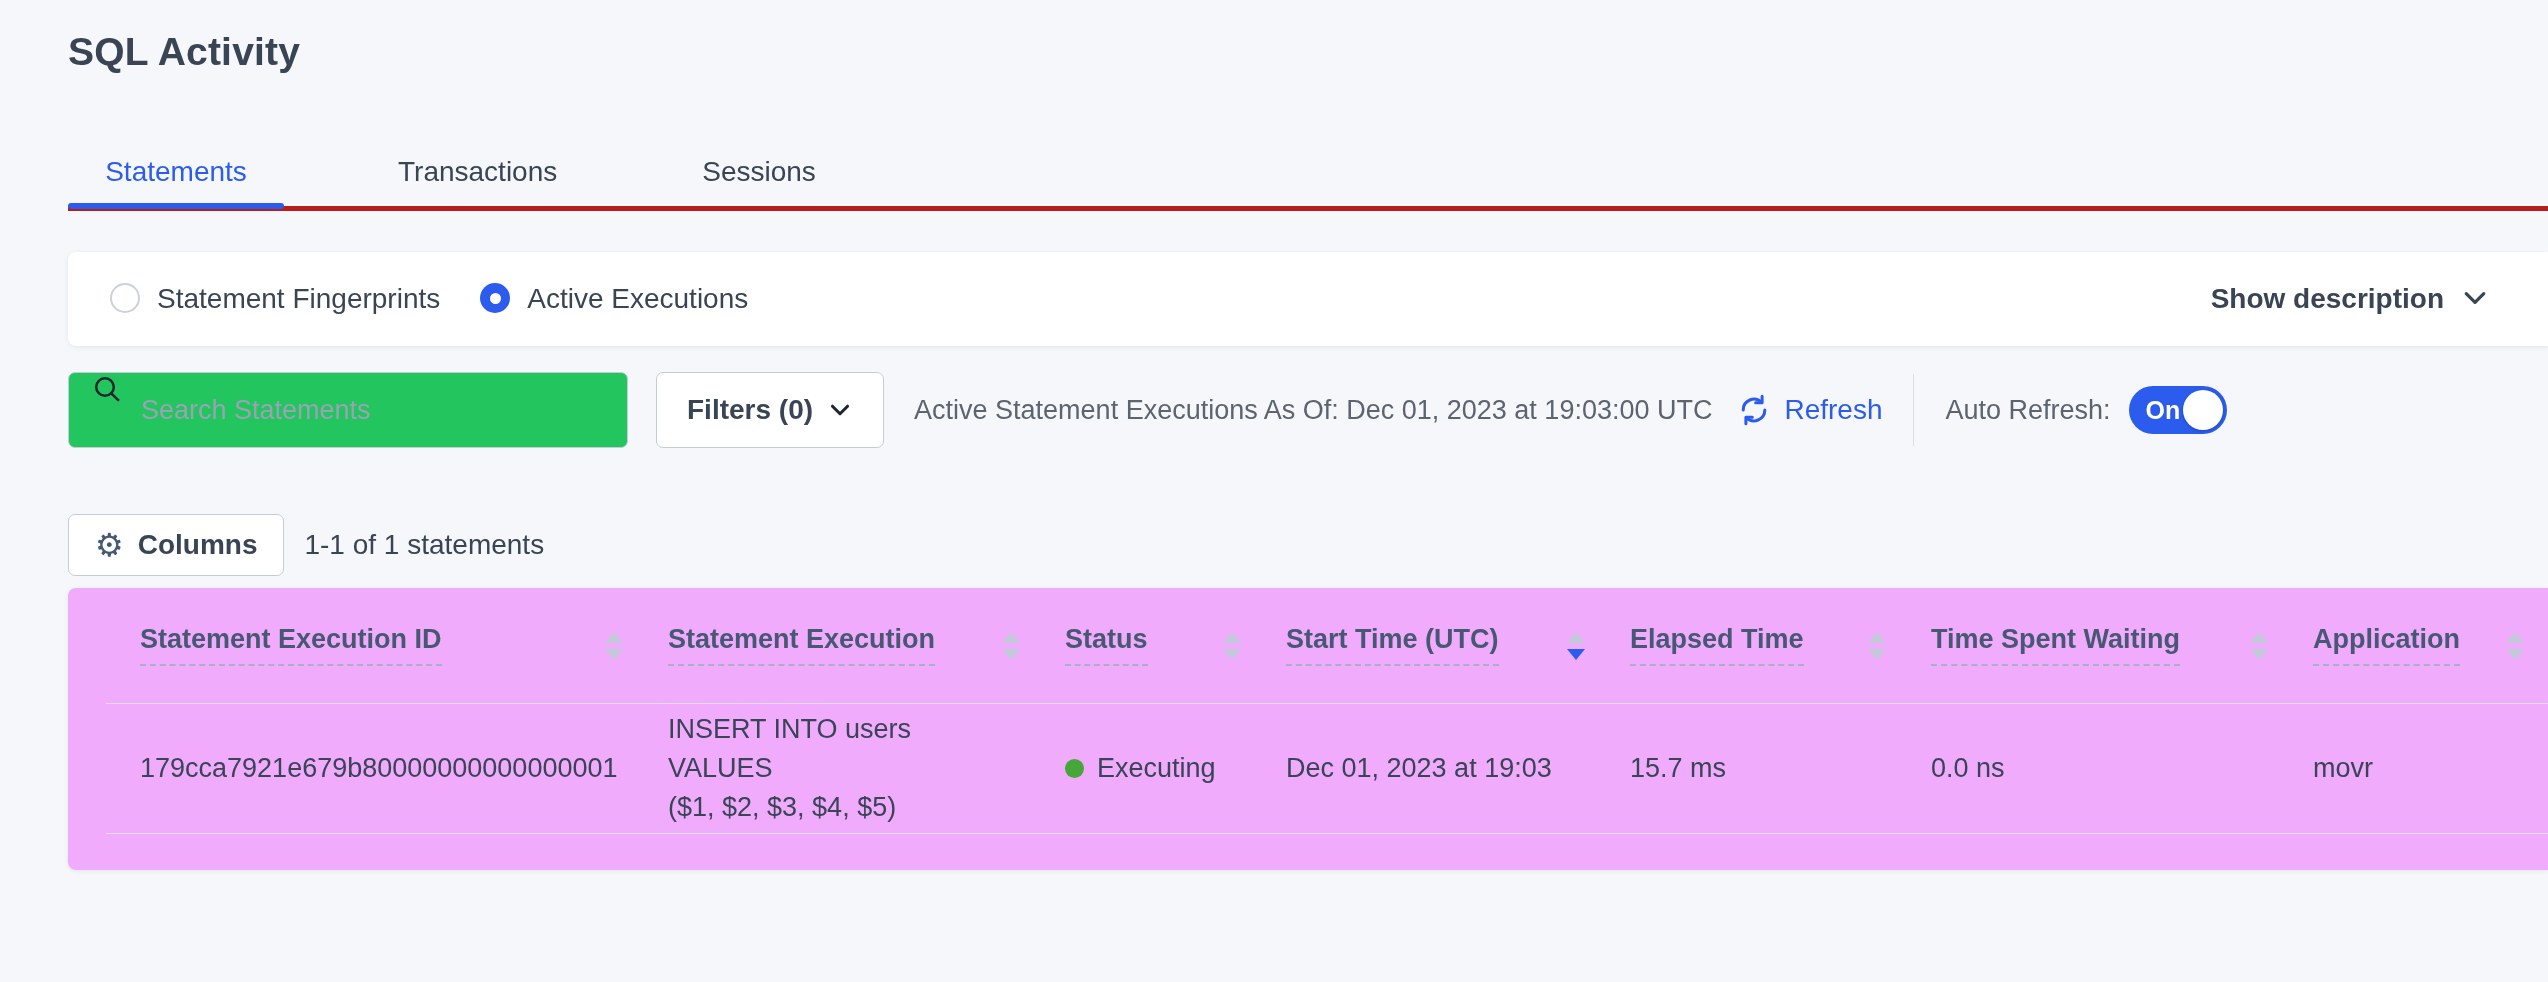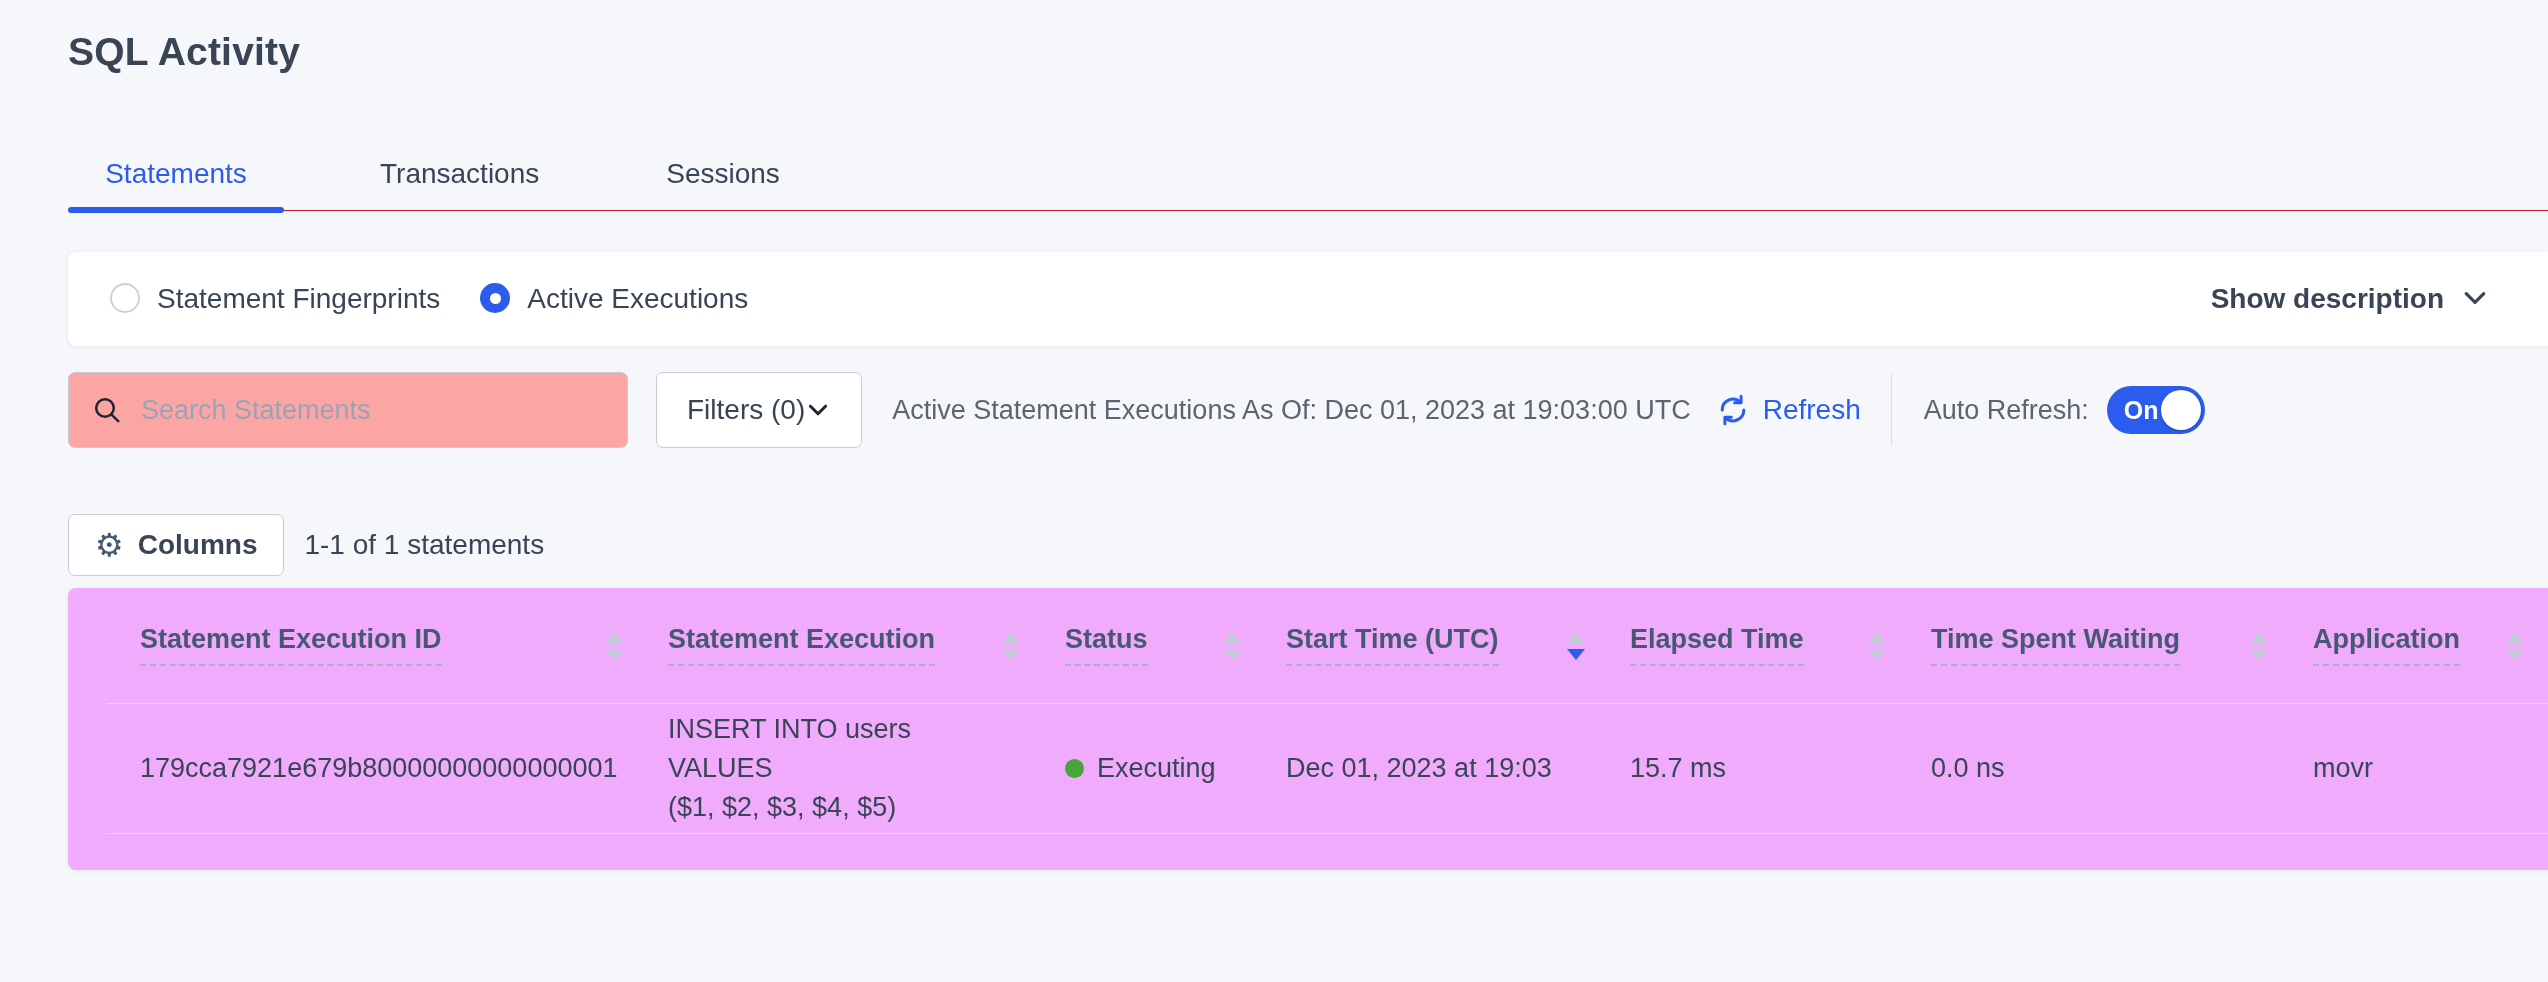--- a/index.html
+++ b/index.html
@@ -16,21 +16,22 @@
   
   .page-title {
     position:absolute; left:68px; top:30px;
     font-size:39px; font-weight:700; color:#394455; letter-spacing:.2px;
   }
 
   
   .tabs-row {
     position:absolute; left:68px; right:0; top:138px; height:73px;
     display:flex; align-items:center;
-    border-bottom:1px solid #b91c1c;
+    border-bottom:5px solid #b91c1c;
+    gap:18px;
   }
   .tab { font-size:28px; color:#394455; cursor:pointer; position:relative; height:100%; display:flex; align-items:center; justify-content:center; }
   .tab-1 { width:216px; }
   .tab-2 { margin-left:96px; }
   .tab-3 { margin-left:127px; }
   .tab.active { color:var(--accent); }
   .tab.active::after {
     content:""; position:absolute; left:0; right:0; bottom:-3px; height:6px;
     background:var(--accent); border-radius:3px;
   }
@@ -57,34 +58,34 @@
     margin-left:auto; display:flex; gap:16px;
     font-size:28px; font-weight:600; color:#394455; cursor:pointer;
   }
 
   
   .controls-row {
     position:absolute; left:68px; right:0; top:372px; height:76px;
     display:flex; align-items:center;
   }
   .search-box {
-    width:560px; height:76px; background:#fca5a5;
+    width:560px; height:76px; background:#22c55e;
     border:1px solid #c6cbd8; border-radius:7px;
-    display:flex; align-items:center; padding:0 22px; gap:16px;
+    display:flex; padding:0 22px; gap:16px;
   }
   .search-box input {
     border:none; outline:none; flex:1; font-size:27px;
     font-family:inherit; color:#394455; background:transparent;
   }
   .search-box input::placeholder { color:#9aa3b5; }
   .filters-btn {
     margin-left:28px; height:76px; padding:12px 30px;
     background:#fff; border:1px solid #c6cbd8; border-radius:7px;
-    display:flex; align-items:center; 
-    font-size:28px; font-weight:400; color:#394455; cursor:pointer;
+    display:flex; align-items:center; gap:14px;
+    font-size:28px; font-weight:700; color:#394455; cursor:pointer;
   }
   .asof-text { margin-left:30px; font-size:27px; color:#5d646f; }
   .refresh-btn { margin-left:24px; display:flex; align-items:center; gap:12px; color:var(--accent); font-size:28px; cursor:pointer; }
   .v-divider { margin-left:30px; width:1px; height:72px; background:#d9dde5; }
   .autorefresh-label { margin-left:32px; font-size:27px; color:#5d646f; }
   .toggle {
     margin-left:18px; width:98px; height:48px; border-radius:24px;
     background:var(--accent); position:relative; cursor:pointer;
     display:flex; align-items:center;
   }

